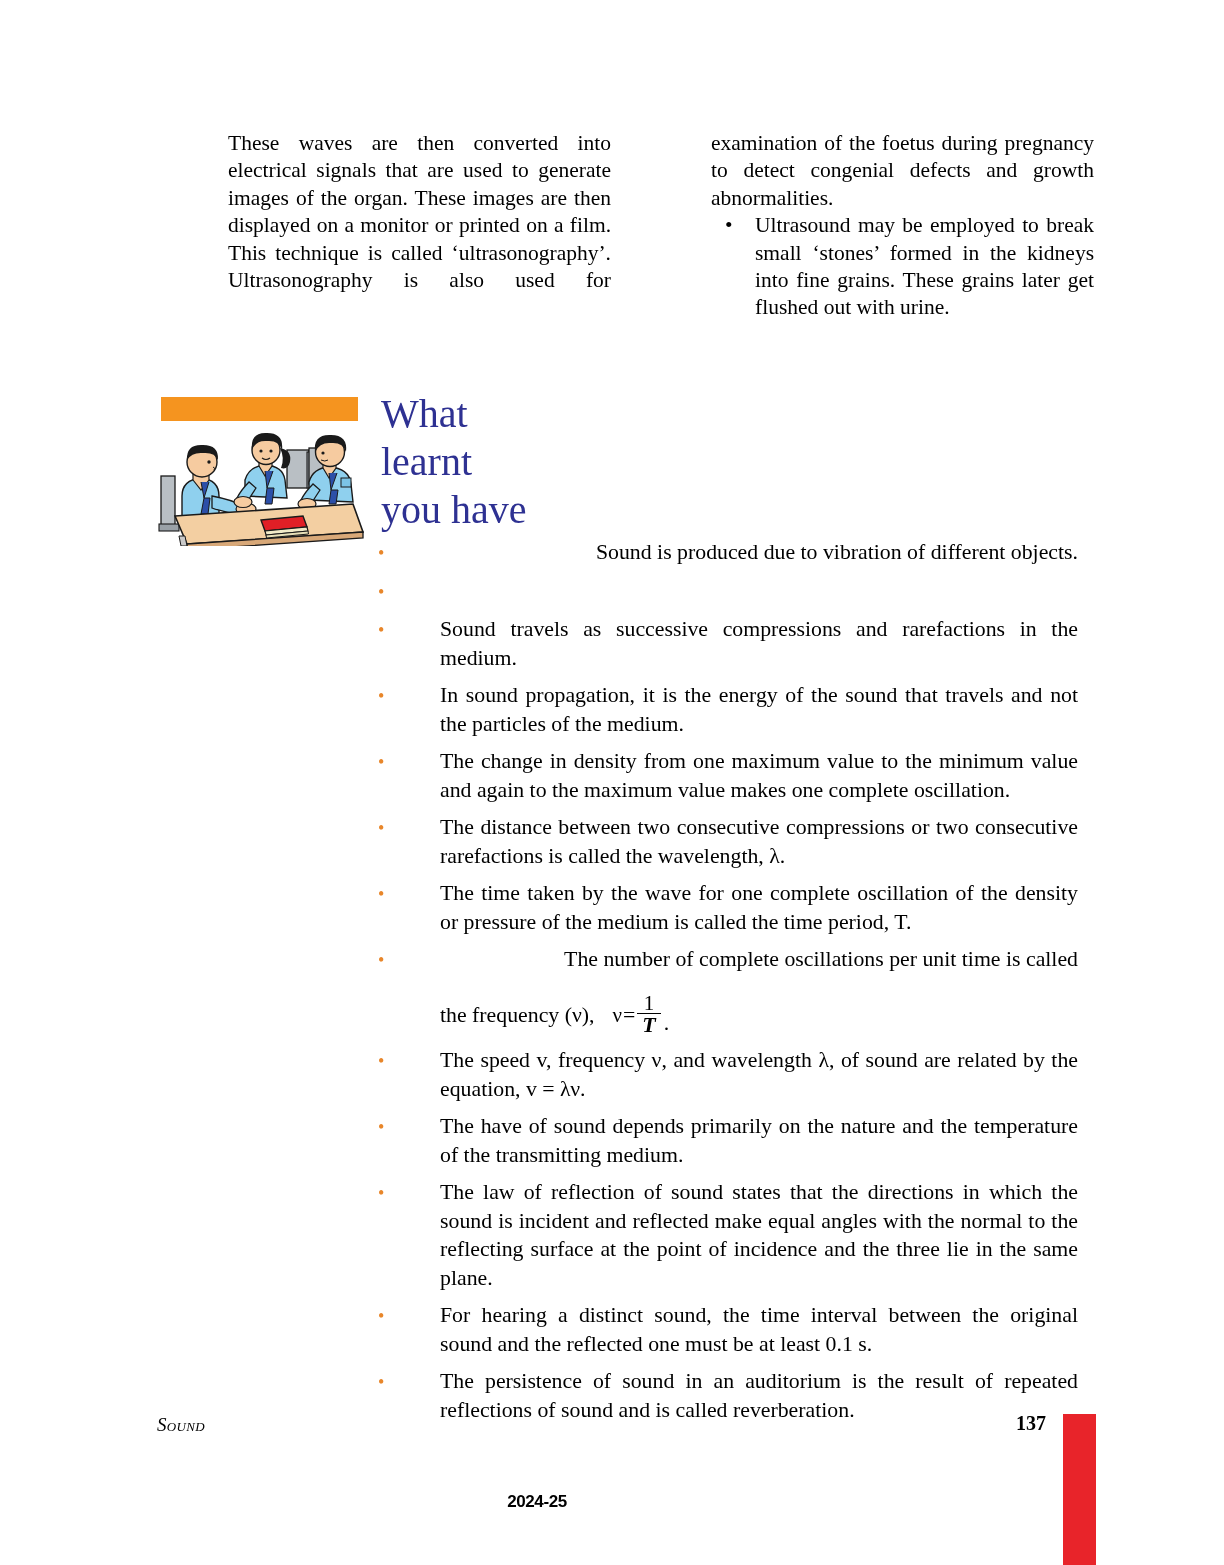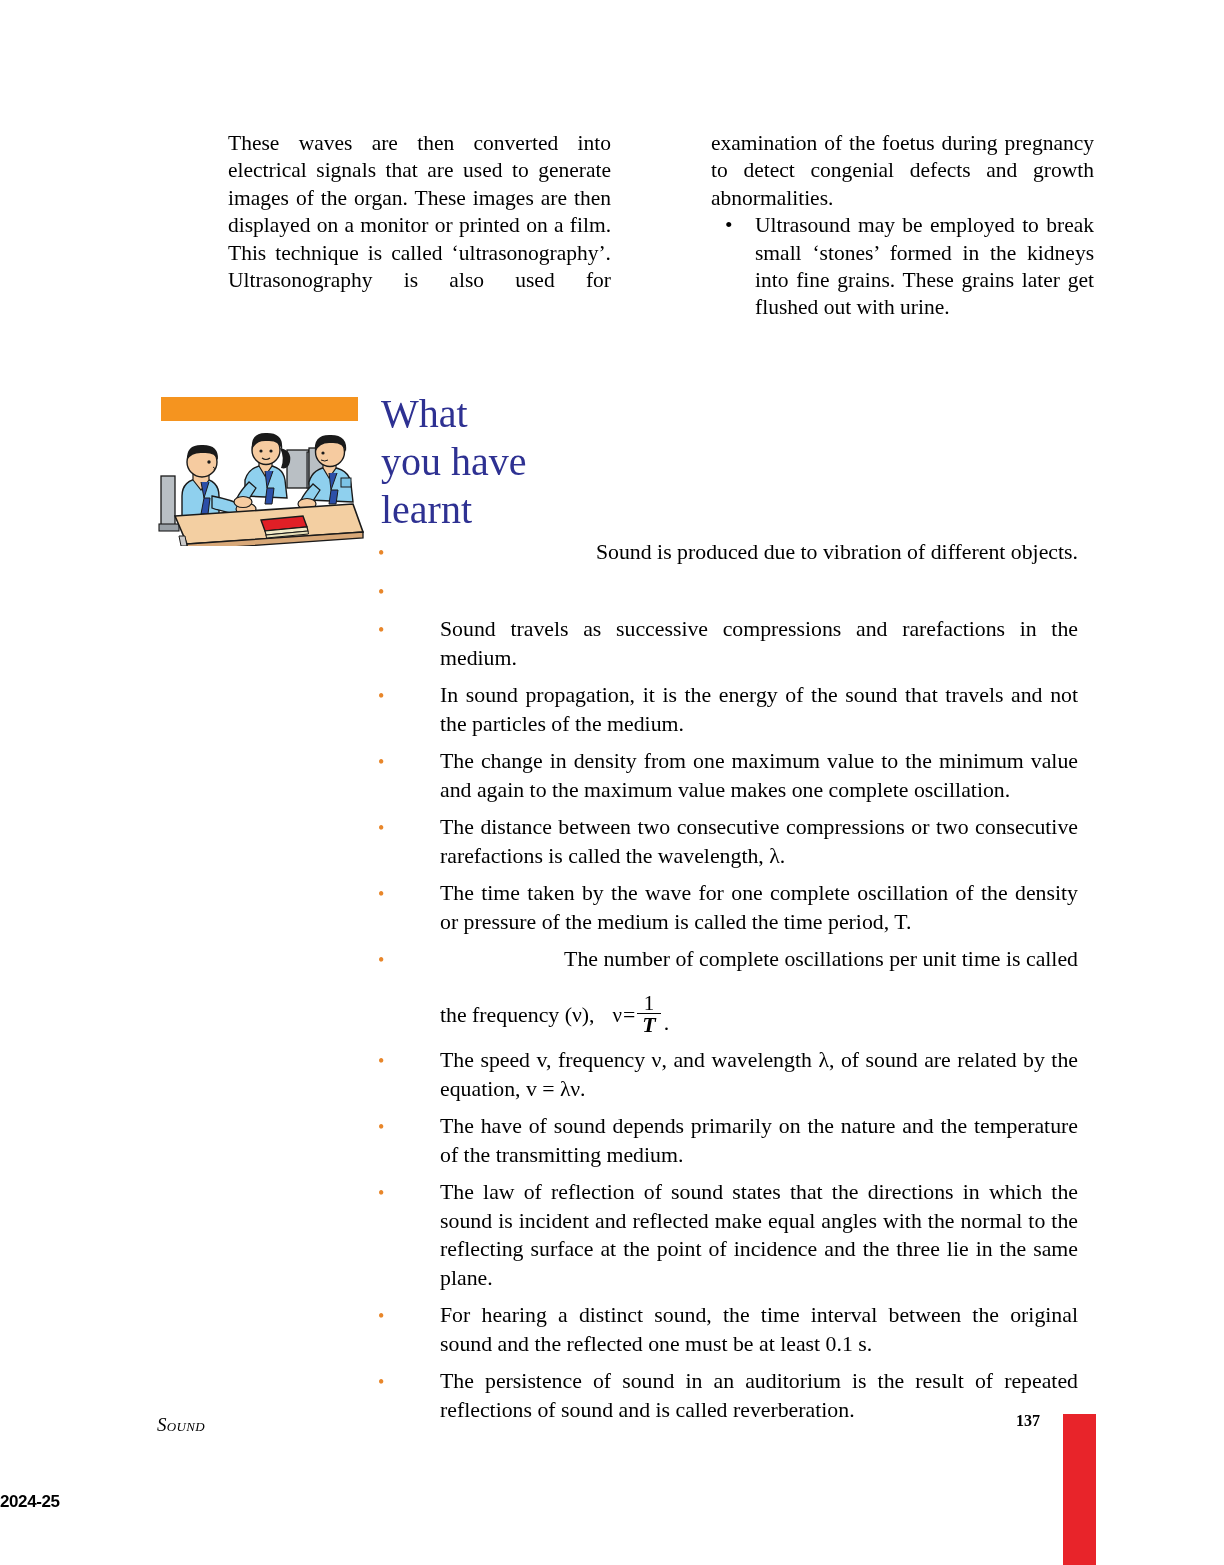--- a/index.html
+++ b/index.html
@@ -192,37 +192,37 @@
     top: 1414px;
     font-size: 19px;
     font-style: italic;
     font-variant: small-caps;
     letter-spacing: 0.3px;
   }
   .footer-pageno {
     position: absolute;
     left: 1016px;
     top: 1412px;
-    font-size: 16px;
+    font-size: 20px;
     font-weight: bold;
   }
   .red-tab {
     position: absolute;
     left: 1063px;
     top: 1414px;
     width: 33px;
     height: 151px;
     background: #E8242A;
   }
   .footer-year {
     position: absolute;
     left: 0;
     top: 1492px;
     width: 1074px;
-    text-align: left;
+    text-align: center;
     font-family: "Liberation Sans", sans-serif;
     font-size: 17px;
     font-weight: bold;
     letter-spacing: -0.4px;
   }
 </style>
 </head>
 <body>
 
 <div class="page">
@@ -298,22 +298,22 @@
       <path d="M22 112 L24 122 L30 122 L28 112 Z" fill="#C9C9C9" stroke="#1a1a1a" stroke-width="1"></path>
 
       <path d="M104 96 L146 92 L150 103 L108 107 Z" fill="#E01F26" stroke="#1a1a1a" stroke-width="1.4"></path>
       <path d="M108 107 L150 103 L151 107 L109 111 Z" fill="#F2EBC8" stroke="#1a1a1a" stroke-width="1.2"></path>
       <path d="M109 111 L151 107 L151.5 110 L109.5 114 Z" fill="#E8E0B8" stroke="#1a1a1a" stroke-width="1"></path>
     </svg>
   </div>
 
   <div class="wyhl-title">
     <div>What</div>
+    <div>learnt</div>
     <div>you have</div>
-    <div>learnt</div>
   </div>
 
   <div class="learnt-list">
 
     <div class="learnt-item">
       <div class="learnt-marker">•</div>
       <div class="learnt-text nojust">Sound is produced due to vibration of different objects.</div>
     </div>
 
     <div class="learnt-item">

